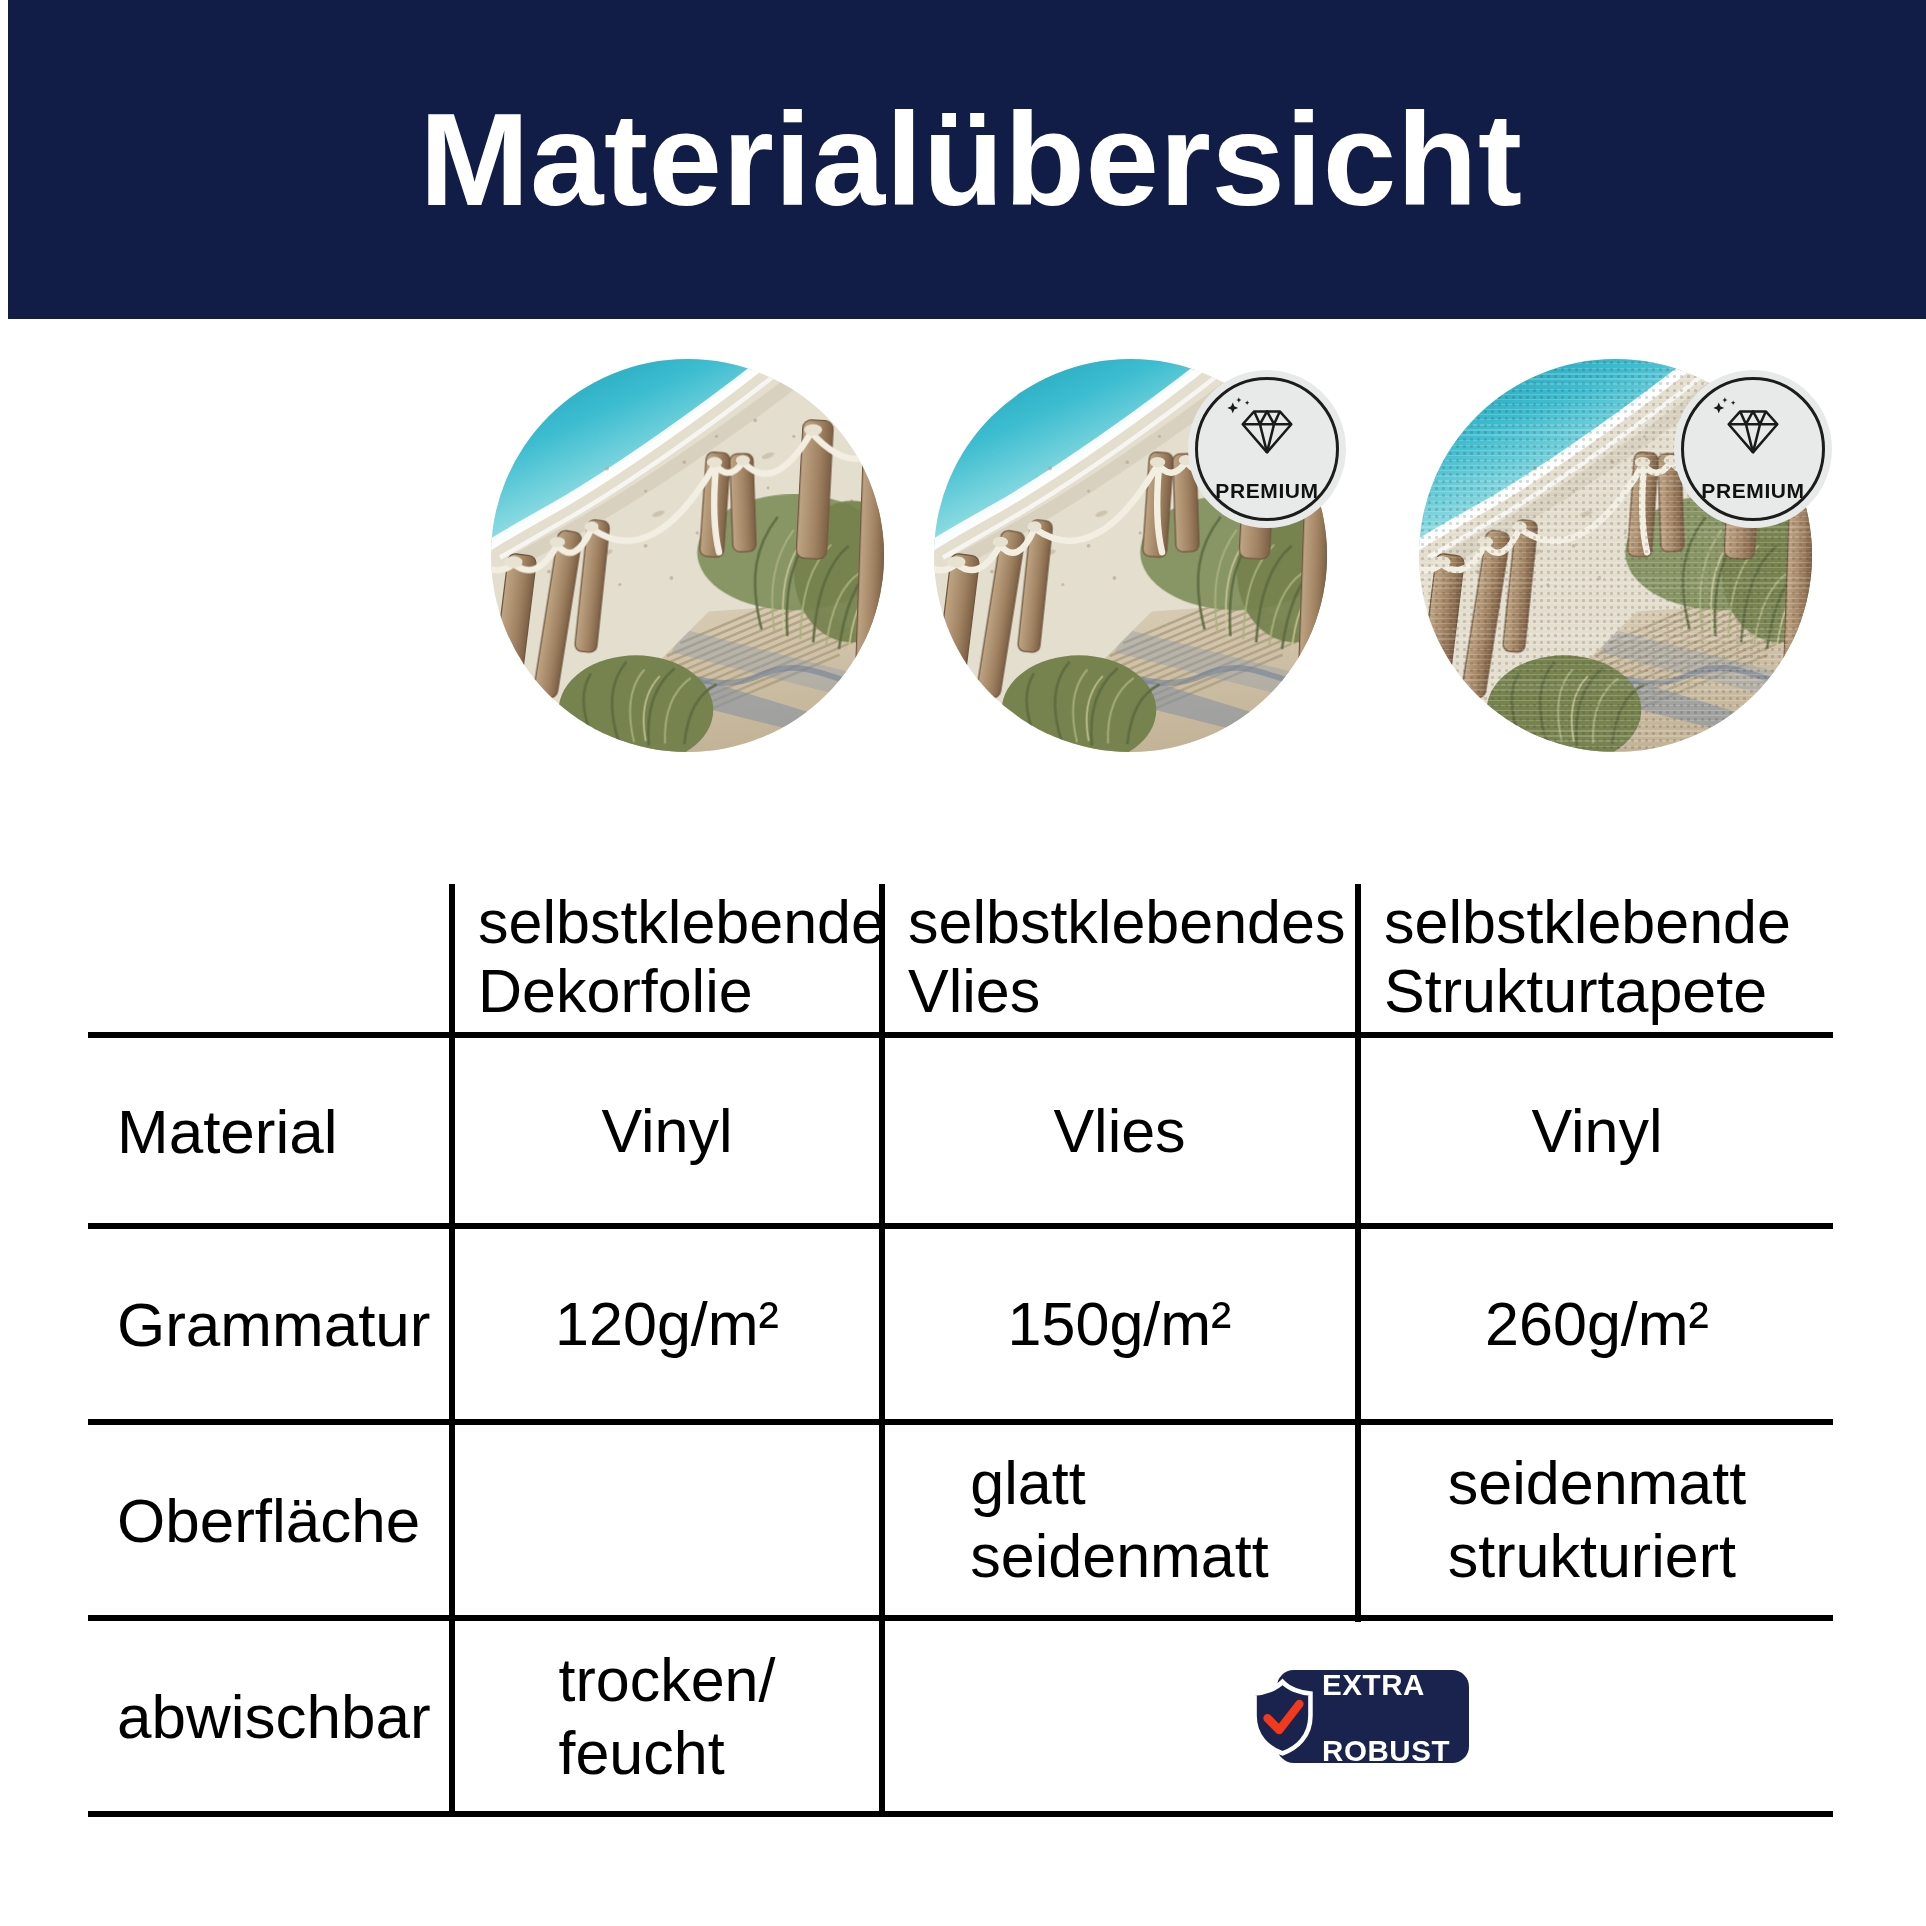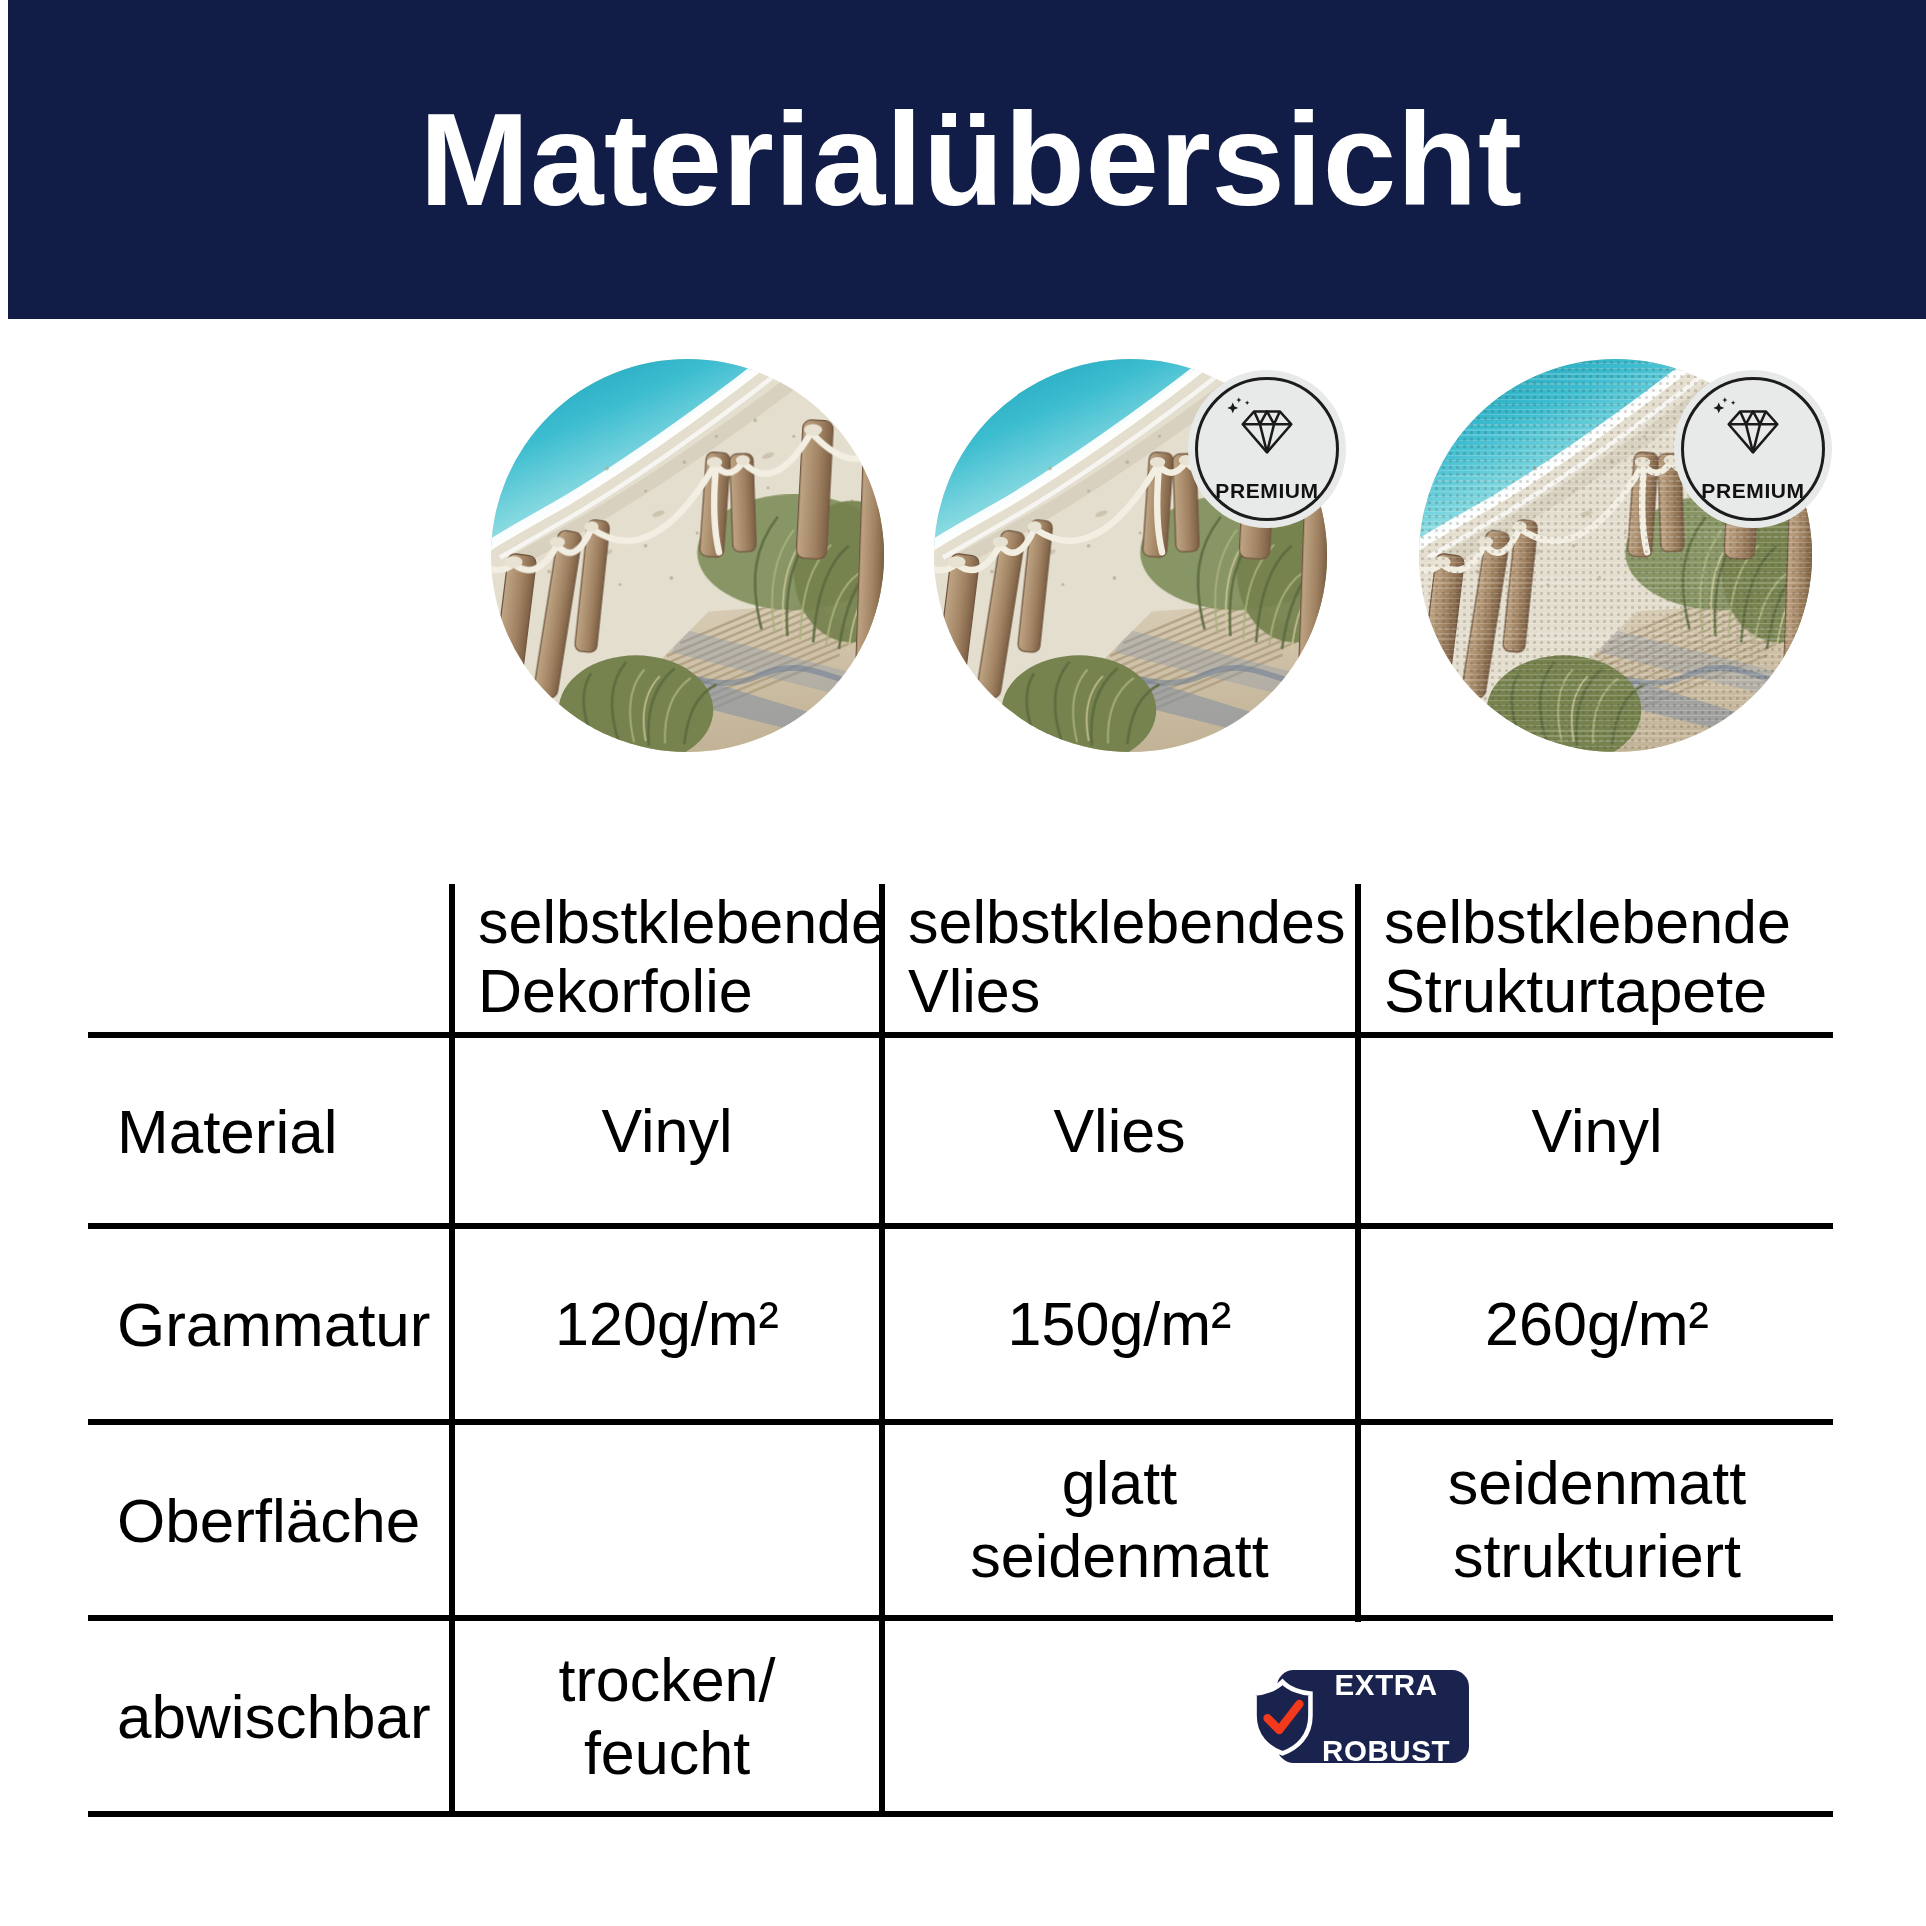--- a/index.html
+++ b/index.html
@@ -36,21 +36,21 @@
   .h1{top:1032px;} .h2{top:1223px;} .h3{top:1419px;} .h4{top:1615px;} .h5{top:1811px;}
   .v1{left:449px;height:933px;} .v2{left:879px;height:933px;} .v3{left:1355px;height:738px;}
 
   
   .thead{position:absolute;top:884px;height:146px;display:flex;flex-direction:column;
          justify-content:center;font-size:61px;line-height:69px;}
   .th2{left:478px;width:398px;} .th3{left:908px;width:443px;} .th4{left:1384px;width:446px;}
 
   .rlabel{position:absolute;left:117px;width:331px;display:flex;align-items:center;font-size:62px;}
   .cell{position:absolute;display:flex;align-items:center;justify-content:center;
-        font-size:61px;line-height:73px;text-align:center;white-space:pre-line;}
+        font-size:61px;line-height:73px;white-space:pre-line;}
   .colA{left:455px;width:424px;} .colB{left:885px;width:469px;} .colC{left:1361px;width:472px;}
   .row1{top:1039px;height:184px;} .row2{top:1230px;height:189px;}
   .row3{top:1425px;height:190px;} .row4{top:1622px;height:189px;}
   .merged{left:885px;width:948px;gap:29px;}
 
   
   .robust{position:relative;width:220px;height:93px;flex:none;}
   .robust-rect{position:absolute;left:28px;top:0;width:192px;height:93px;
                background:#1a234e;border-radius:16.7px;}
   .robust-text{position:absolute;left:73px;top:50%;transform:translateY(-50%);

